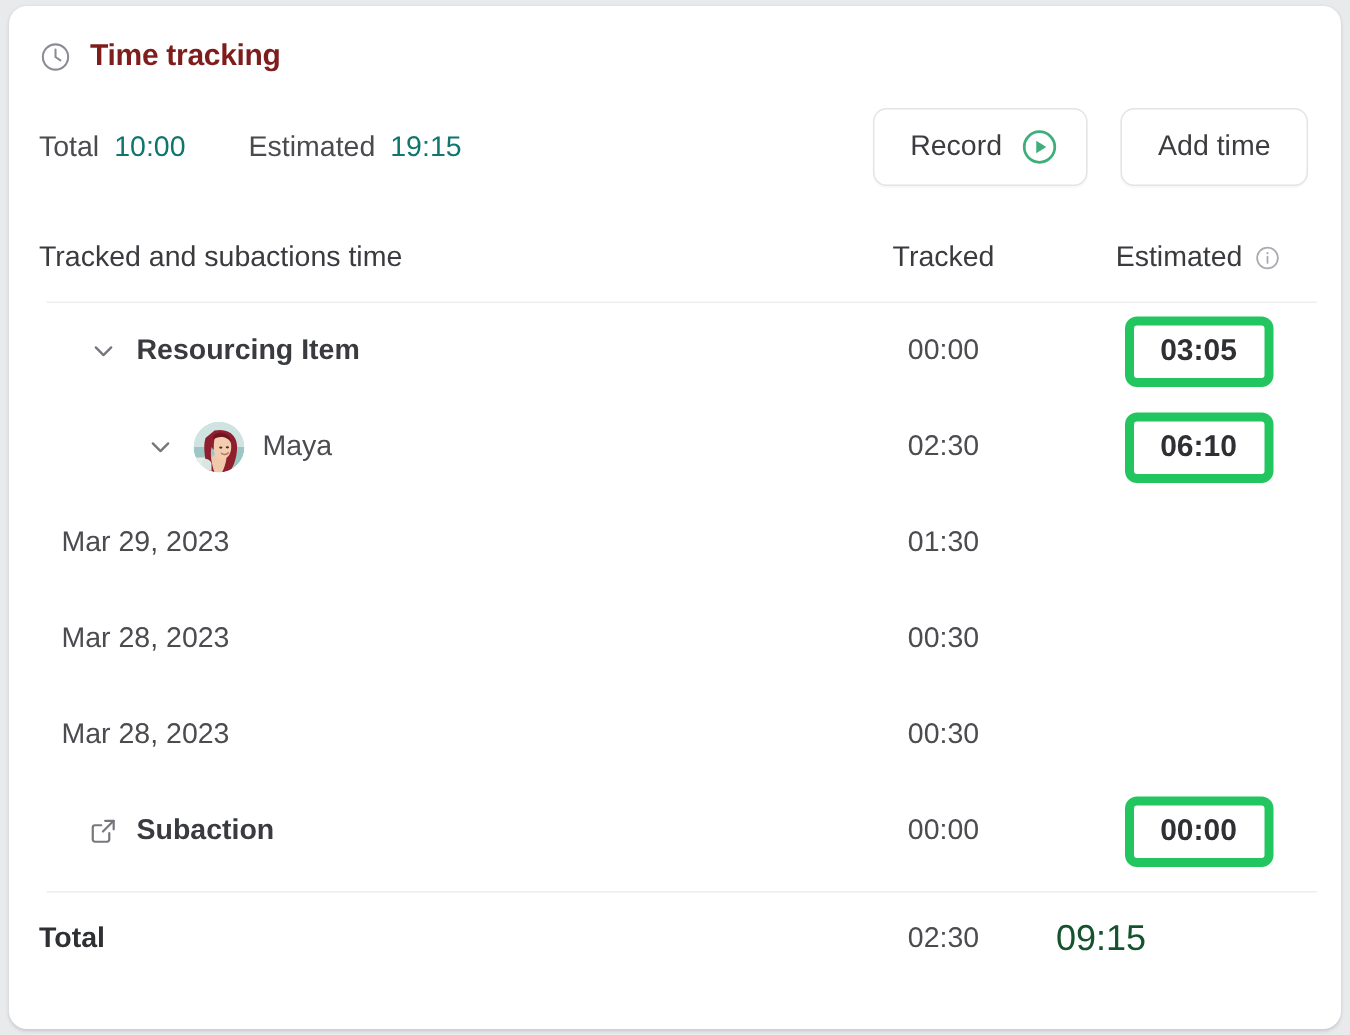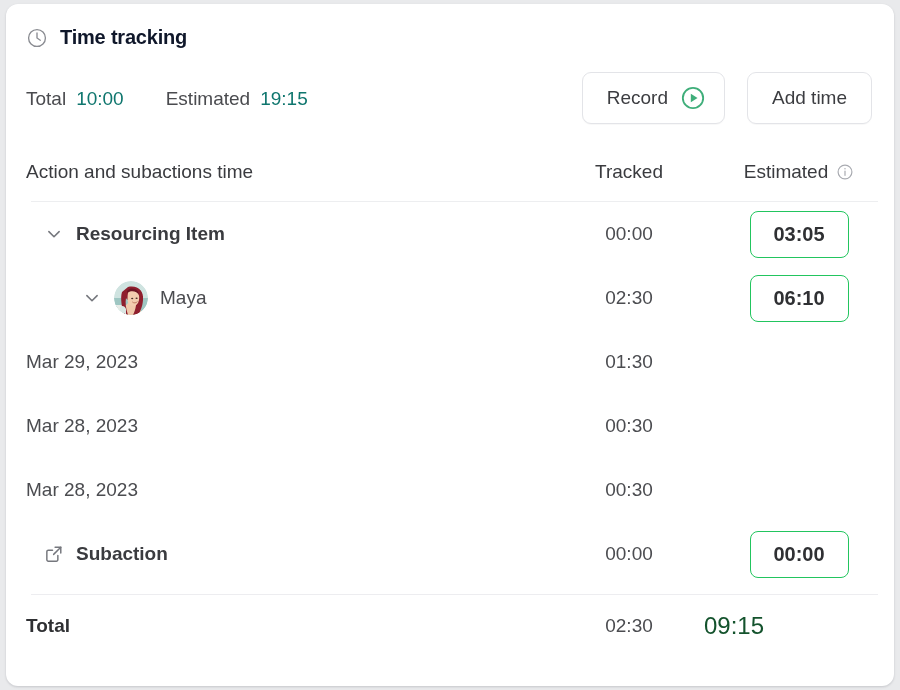--- a/index.html
+++ b/index.html
@@ -33,21 +33,21 @@
     left: 20px;
     top: 22px;
     display: flex;
     align-items: center;
     gap: 12px;
   }
   .clock-icon { width: 22px; height: 22px; display: block; }
   .title {
     font-size: 20px;
     font-weight: bold;
-    color: #0f172a;
+    color: #7f1d1d;
     letter-spacing: -0.2px;
   }
 
   
   .totals {
     position: absolute;
     left: 20px;
     top: 84px;
     display: flex;
     align-items: baseline;
@@ -107,21 +107,21 @@
   .divider {
     height: 1px;
     background: #edeef0;
     margin: 9px 16px 0 25px;
   }
 
   .row {
     display: flex;
     align-items: center;
     height: 64px;
-    padding-left: 20px;
+    padding-left: 35px;
   }
   .row .c-action {
     flex: 1 1 auto;
     display: flex;
     align-items: center;
     min-width: 0;
   }
   .row .c-tracked {
     width: 150px; text-align: center;
     font-size: 19px; color: #4b4c50;
@@ -145,21 +145,21 @@
   .row-label.plain { font-weight: normal; color: #4b4c50; margin-left: 0; }
 
   .avatar {
     width: 34px; height: 34px; border-radius: 50%;
     margin-left: 11px; flex: none; display: block; overflow: hidden;
   }
 
   .est-box {
     min-width: 99px;
     height: 47px;
-    border: 1px solid #22c55e;
+    border: 6px solid #22c55e;
     border-radius: 8px;
     display: flex;
     align-items: center;
     justify-content: center;
     font-size: 20px;
     font-weight: bold;
     color: #2f3033;
     background: #fff;
     box-sizing: border-box;
     cursor: pointer;
@@ -221,21 +221,21 @@
       </span>
     </div>
     <div class="btn">
       <span>Add time</span>
     </div>
   </div>
 
   <div class="table">
 
     <div class="col-head">
-      <div class="c-action">Action and subactions time</div>
+      <div class="c-action">Tracked and subactions time</div>
       <div class="c-tracked">Tracked</div>
       <div class="c-est">
         <span>Estimated</span>
         <span>
           <svg class="info-icon" viewBox="0 0 24 24" fill="none" stroke="#a9abb1" stroke-width="1.6" stroke-linecap="round">
             <circle cx="12" cy="12" r="9.2"></circle>
             <path d="M12 10.8 V16.4"></path>
             <circle cx="12" cy="7.7" r="0.95" fill="#a9abb1" stroke="none"></circle>
           </svg>
         </span>

